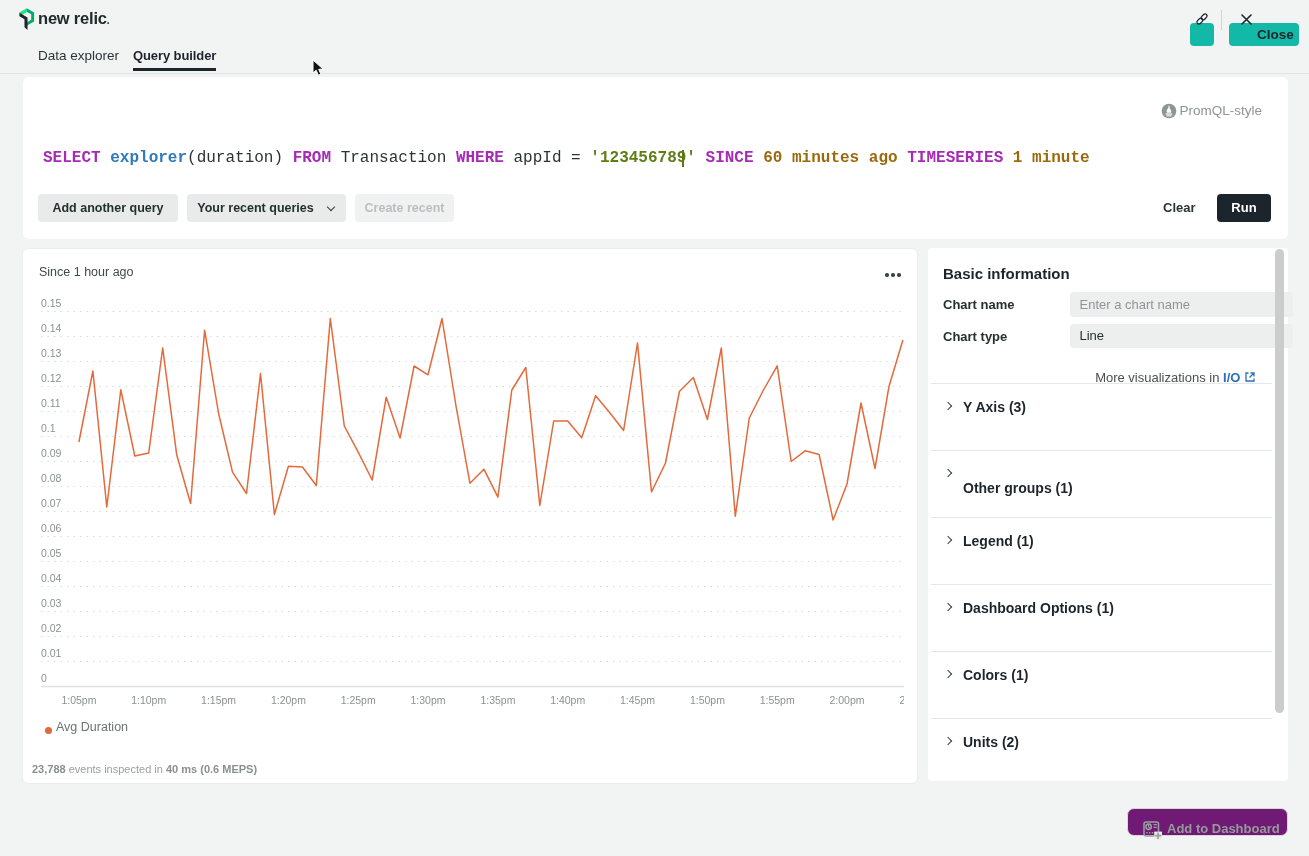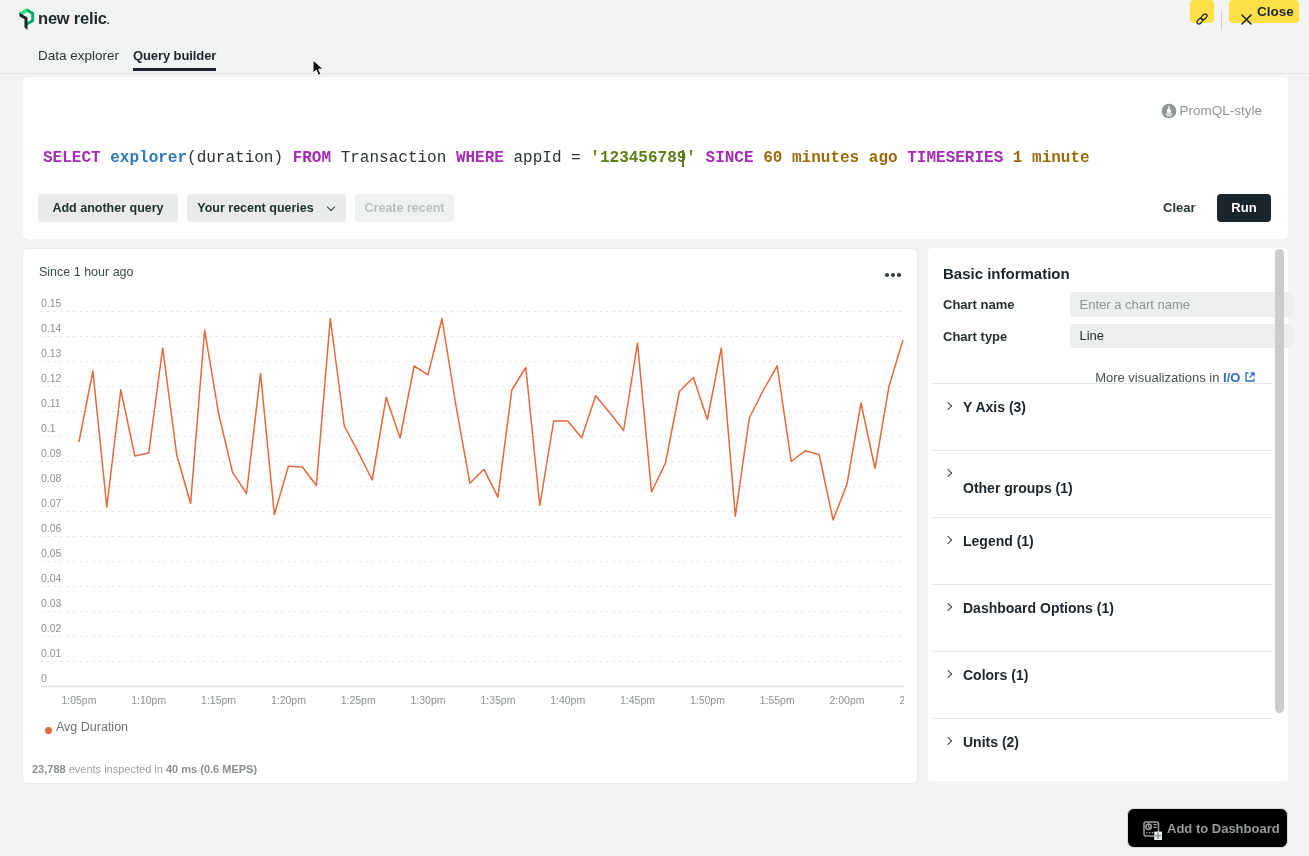--- a/index.html
+++ b/index.html
@@ -7,21 +7,21 @@
 body { font-family:"Liberation Sans", sans-serif; background:#f2f3f3; position:relative; }
 .abs { position:absolute; }
 
 
 #hdr { left:0; top:0; width:1309px; height:74px; background:#f2f3f3; border-bottom:1px solid #e3e5e5; }
 #logotext { left:38px; top:9px; font-size:16.5px; font-weight:bold; color:#202b2b; letter-spacing:-0.2px; }
 .tab { top:48px; font-size:13.5px; color:#2a3535; }
 #tab1 { left:38px; }
 #tab2 { left:133px; font-weight:bold; color:#1d252c; font-size:13px; letter-spacing:-0.1px; }
 #tabline { left:133px; top:68px; width:83px; height:3px; background:#1d252c; }
-.hbtn { top:0; height:23px; background:#fde047; border-radius:4px; }
+.hbtn { top:23px; height:23px; background:#14b8a6; border-radius:4px; }
 #linkbtn { left:1190px; width:24px; }
 #hdivider { left:1221px; top:10px; width:1px; height:20px; background:#cfd3d3; }
 #closebtn { left:1229px; width:70px; font-size:13.5px; font-weight:bold; color:#1d252c; line-height:23px; padding-left:28px; }
 
 
 #qcard { left:23px; top:77px; width:1265px; height:162px; background:#ffffff; border-radius:6px; }
 #acct { left:15px; top:18px; height:27px; background:#e9ebeb; border-radius:4px; font-size:13px; color:#22302f; line-height:30px; padding:0 22px 0 9px; overflow:hidden; }
 .cchev { position:absolute; width:6px; height:6px; border-right:1.5px solid #333a3a; border-bottom:1.5px solid #333a3a; transform:rotate(45deg); }
 #promql { right:26px; top:26px; height:16px; font-size:13.5px; color:#8e9595; }
 #nrql { left:20px; top:71.5px; font-family:"Liberation Mono", monospace; font-size:16px; color:#2c3333; white-space:pre; }
@@ -54,21 +54,21 @@
 .rfield { left:141.5px; width:223px; background:#edefef; border-radius:4px; font-size:13px; line-height:25px; padding-left:10px; }
 #fname { top:44px; height:25px; color:#8f9595; }
 #ftype { top:76px; height:24px; color:#22302f; line-height:24px; }
 #morev { right:32px; top:108px; font-size:13px; color:#49504f;margin-top:14px; }
 #morev .io { color:#2f6fbd; font-weight:bold; }
 .schev { left:17px; width:6px; height:6px; border-right:1.5px solid #394343; border-top:1.5px solid #394343; transform:rotate(45deg); }
 .shead2 { left:35px; font-size:14px; font-weight:bold; color:#1d252c; }
 #sb { left:347px; top:1px; width:9px; height:464px; background:#cbcdcd; border-radius:5px; }
 
 
-#addbtn { left:1127px; top:808px; width:161px; height:40px; background:#000000; border:1px solid #d7d9d9; border-radius:7px; }
+#addbtn { left:1127px; top:808px; width:161px; height:28px; background:#701a75; border:1px solid #d7d9d9; border-radius:7px; }
 #addbtn span { position:absolute; left:39px; top:12px; font-size:13px; font-weight:bold; color:#959b9b; }
 
 #cursor { left:312px; top:59px; }
 </style>
 </head>
 <body>
 
 <div id="hdr" class="abs"></div>
 
 <svg class="abs" style="left:19px;top:8px" width="17" height="22" viewBox="0 0 17 22">

